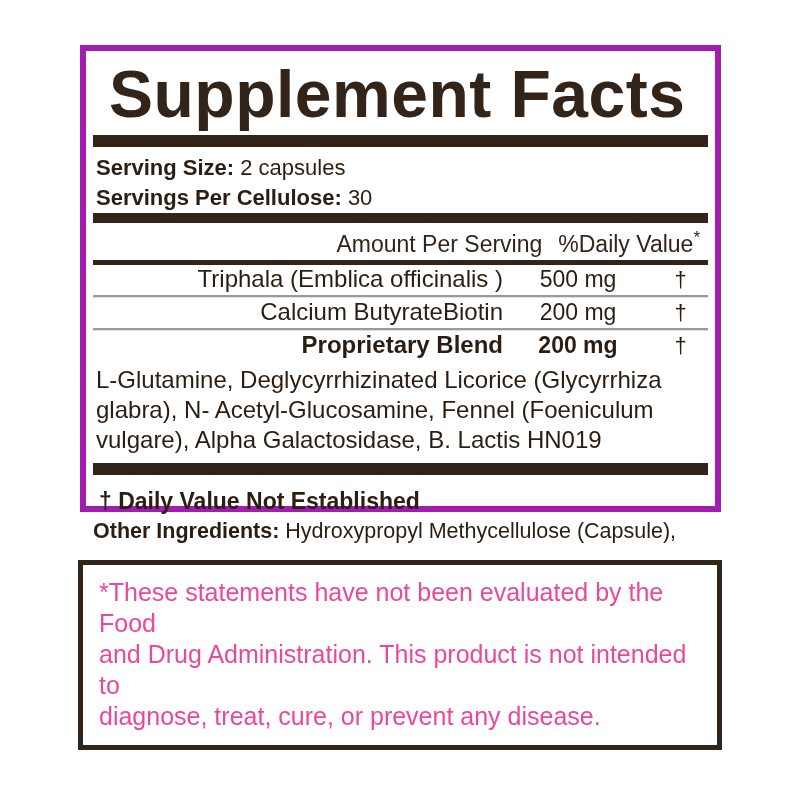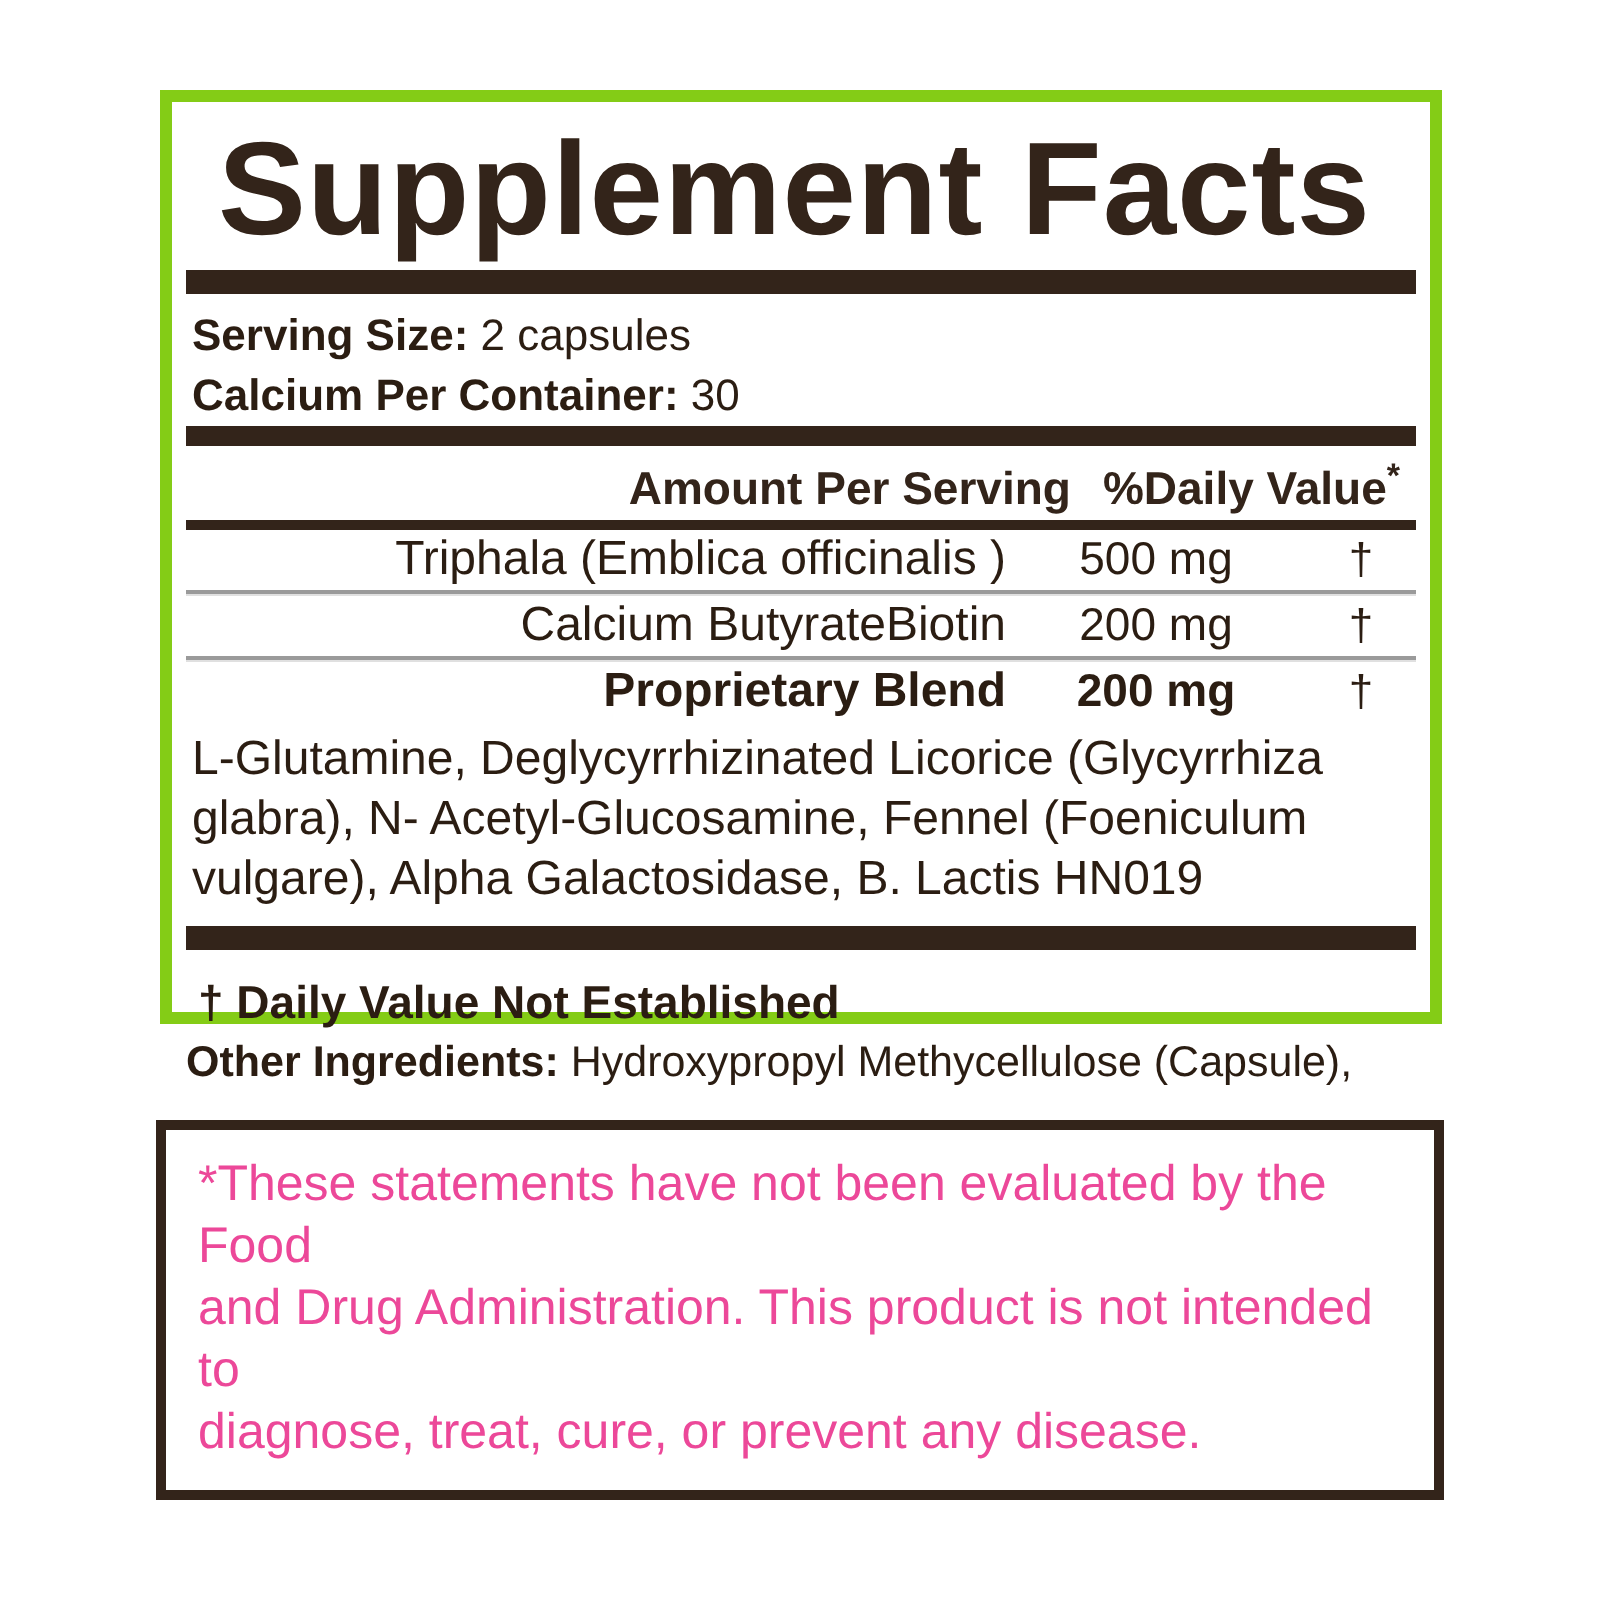--- a/index.html
+++ b/index.html
@@ -16,21 +16,21 @@
     color: #2b1d12;
     overflow: hidden;
   }
 
   
   .panel {
     box-sizing: border-box;
     margin: 45px 0 0 80px;
     width: 641px;
     height: 467px;
-    border: 6px solid #84cc16;
+    border: 6px solid #a21caf;
     background: #ffffff;
     padding: 0 7px;
   }
   .panel-title {
     margin: 6px 0 4px 16px;
     font-size: 66px;
     line-height: 74px;
     font-weight: bold;
     letter-spacing: 0.5px;
     color: #33241a;
@@ -51,21 +51,21 @@
   .serving-block b { font-weight: bold; }
 
   .col-header {
     display: flex;
     justify-content: flex-end;
     align-items: baseline;
     gap: 16px;
     padding: 7px 8px 0 3px;
     font-size: 23px;
     line-height: 28px;
-    font-weight: bold;
+    font-weight: normal;
     color: #33241a;
     text-align: right;
   }
   .col-header sup {
     font-size: 17px;
     line-height: 0;
   }
   .header-rule {
     height: 5px;
     background: #33241a;
@@ -128,21 +128,21 @@
 <div class="canvas">
 
   <section class="panel">
 
     <h1 class="panel-title">Supplement Facts</h1>
 
     <div class="thick-bar"></div>
 
     <div class="serving-block">
       <div><b>Serving Size:</b><span> 2 capsules</span></div>
-      <div><b>Calcium Per Container:</b><span> 30</span></div>
+      <div><b>Servings Per Cellulose:</b><span> 30</span></div>
     </div>
 
     <div class="thick-bar thin"></div>
 
     <div class="col-header">
       <span>Amount Per Serving</span>
       <span><span>%Daily Value</span><sup>*</sup></span>
     </div>
     <div class="header-rule"></div>
 

